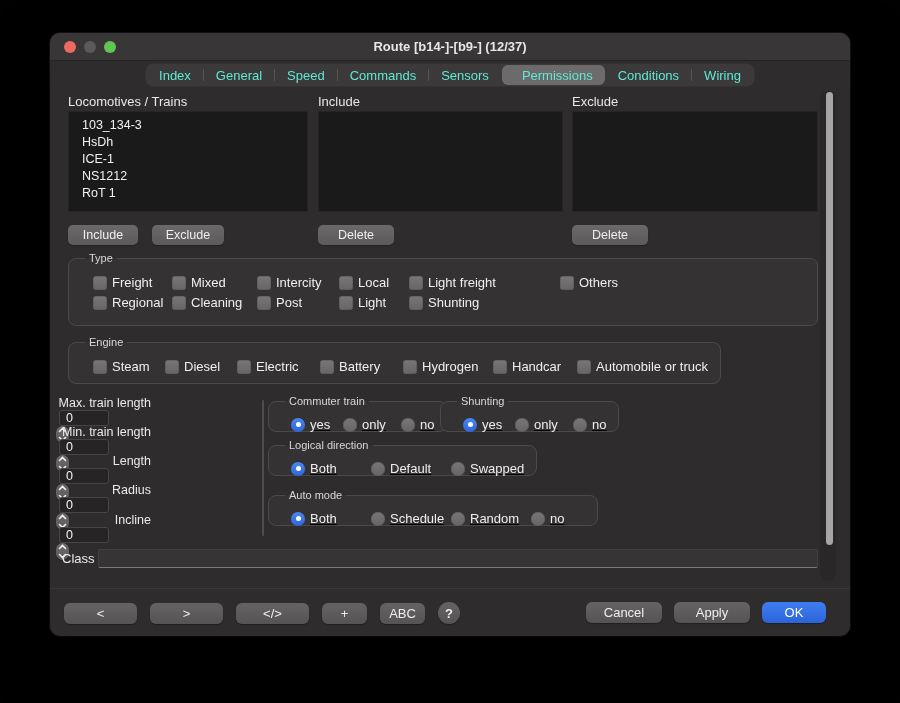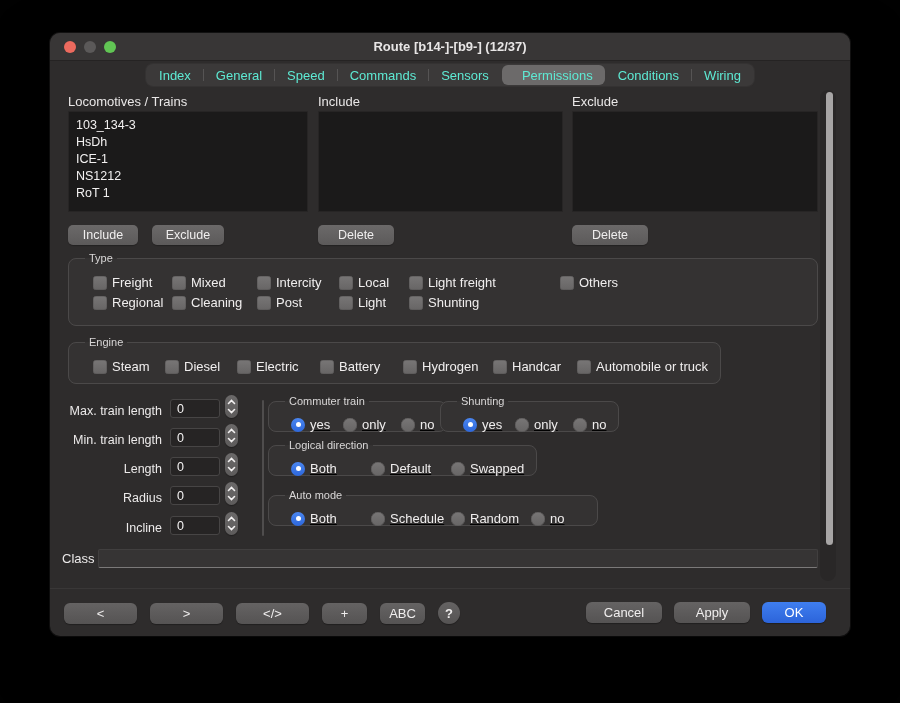--- a/index.html
+++ b/index.html
@@ -23,38 +23,38 @@
             padding:1px;height:22px;box-sizing:border-box;box-shadow:0 0 0 1px #343232;}
   .tab{display:flex;align-items:center;padding:0 12px;font-size:13px;color:#5eead4;border-radius:6px;cursor:default;}
   .tab.selected{background:#6c6a6a;padding-left:20px;}
   .seg-sep{width:1px;height:12px;background:#565454;align-self:center;}
   .seg-sep.hide{background:transparent;}
   
   .sec-label{position:absolute;font-size:13px;color:#e9e7e7;height:16px;line-height:16px;}
   
   .listbox{position:absolute;height:101px;background:#1b1a1a;border:1px solid #272525;
            box-sizing:border-box;overflow:hidden;border-radius:1px;}
-  .listbox .li{font-size:12.5px;color:#f2f0f0;line-height:17px;padding-left:7px;white-space:nowrap;}
+  .listbox .li{font-size:12.5px;color:#f2f0f0;line-height:17px;padding-left:13px;white-space:nowrap;}
   .listbox .pad{height:5px;}
   
   .btn{position:absolute;height:20px;border:none;border-radius:5px;color:#f0eeee;font-size:12.5px;
        font-family:"Liberation Sans",sans-serif;background:linear-gradient(#6b6969,#5c5a5a);
        display:flex;align-items:center;justify-content:center;padding:0;box-shadow:0 1px 1px rgba(0,0,0,.25);}
   
   fieldset{position:absolute;margin:0;border:1px solid #4b4949;border-radius:8px;background:#343232;
            box-sizing:border-box;}
   legend{font-size:11px;color:#d9d7d7;padding:0 4px;margin-left:4px;}
   .check{display:inline-flex;align-items:center;gap:5px;height:20px;}
   .cb{width:14px;height:14px;border-radius:3.5px;background:linear-gradient(#787676,#676565);
       box-shadow:inset 0 0 0 .5px #575555;flex:none;}
   .cb-label{font-size:13px;color:#f0eeee;white-space:nowrap;}
   .type-grid{display:grid;grid-template-columns:79px 85px 82px 70px 151px auto;padding:3px 0 0 12px;}
   .engine-grid{display:grid;grid-template-columns:72px 72px 83px 83px 90px 84px auto;padding:3px 0 0 12px;}
   
-  .spin-row{position:absolute;left:12px;height:22px;display:flex;align-items:flex-end;}
+  .spin-row{position:absolute;left:1px;height:22px;display:flex;align-items:flex-start;flex-direction:column;}
   .spin-label{width:100px;text-align:right;font-size:12.5px;color:#eceaea;flex:none;}
   .spin-field{margin-left:8px;width:50px;height:19px;background:#262424;border:1px solid #474545;
               border-radius:3px;color:#f4f2f2;font-size:12.5px;padding:0 0 0 6px;box-sizing:border-box;
               font-family:"Liberation Sans",sans-serif;}
   .stepper{margin-left:5px;width:13px;height:23px;border-radius:7px;background:linear-gradient(#6b6969,#5d5b5b);
            display:flex;align-items:center;justify-content:center;box-shadow:0 1px 1px rgba(0,0,0,.3);}
   .vdivider{position:absolute;left:212px;top:367px;width:2px;height:136px;background:#4f4d4d;border-radius:1px;}
   
   .radio-row{display:grid;align-items:center;padding:1px 0 0 10px;height:22px;}
   .radio-item{display:inline-flex;align-items:center;gap:5px;text-decoration:underline;}

